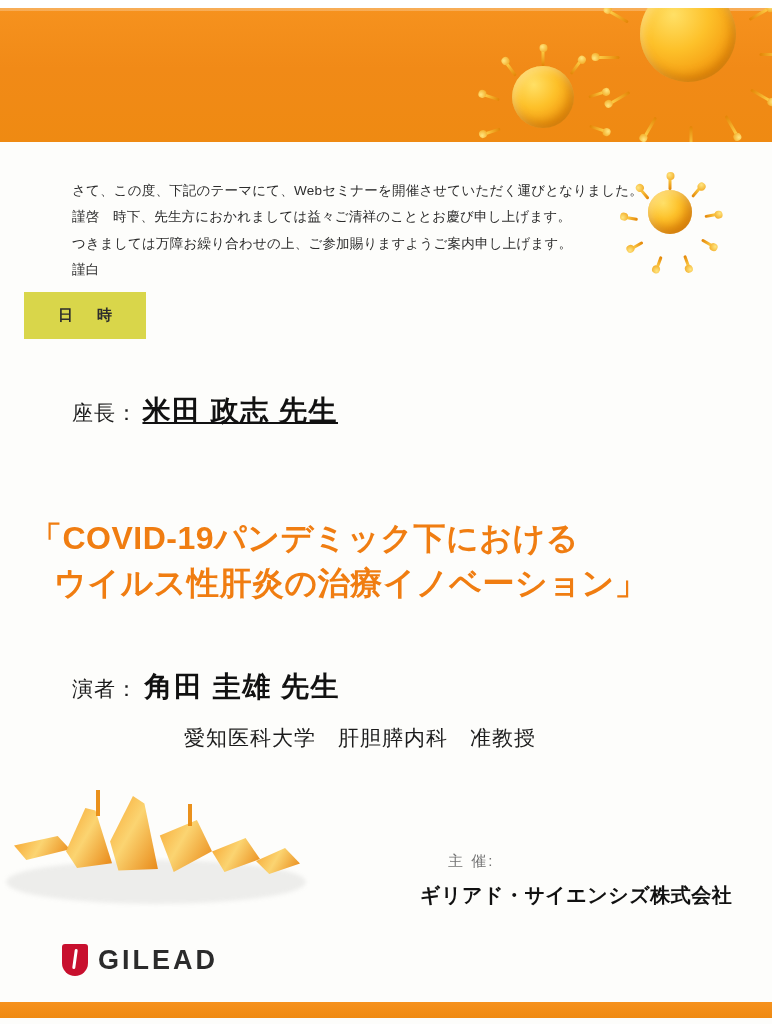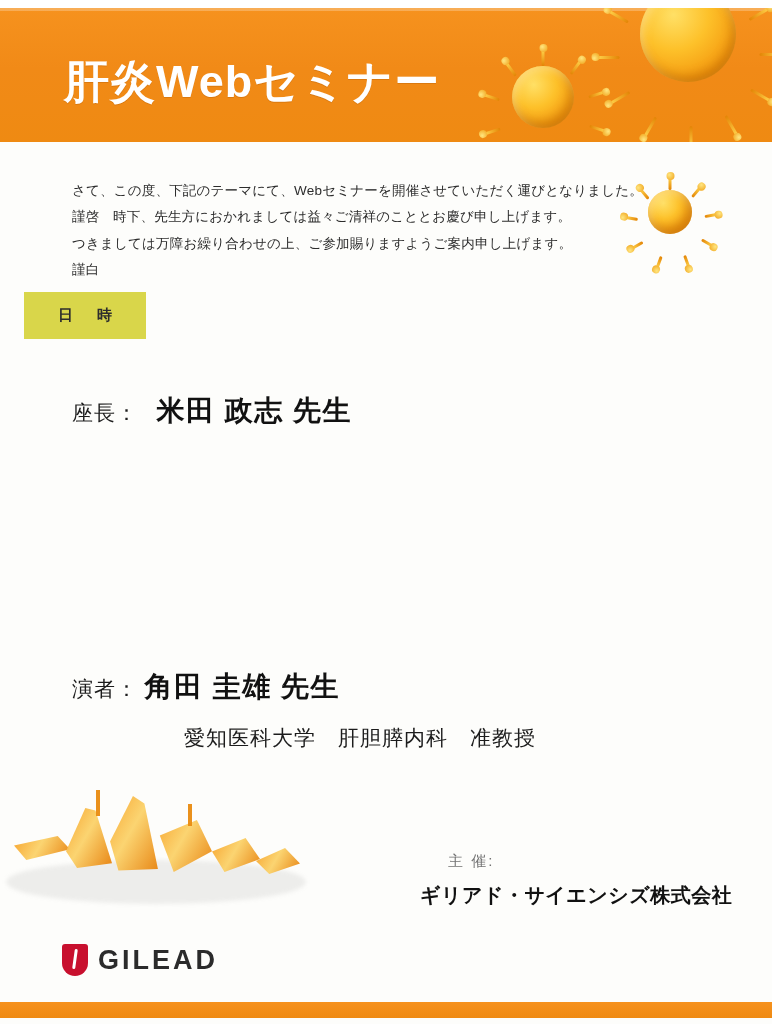--- a/index.html
+++ b/index.html
@@ -287,21 +287,20 @@
         <i style="height:16px; transform:rotate(72deg) translate(-1.5px,-47px);"></i>
         <i style="height:16px; transform:rotate(108deg) translate(-1.5px,-47px);"></i>
 
         <i style="height:16px; transform:rotate(252deg) translate(-1.5px,-47px);"></i>
         <i style="height:16px; transform:rotate(288deg) translate(-1.5px,-47px);"></i>
         <i style="height:16px; transform:rotate(324deg) translate(-1.5px,-47px);"></i>
       </div>
       <div class="core"></div>
     </div>
 
-    <div class="banner-title">肝炎Webセミナー</div>
   </div>
 
   <div class="virus" style="position:absolute; left:648px; top:190px; width:44px; height:44px;">
     <div class="spikes">
       <i style="height:12px; transform:rotate(0deg) translate(-1.5px,-34px);"></i>
       <i style="height:12px; transform:rotate(40deg) translate(-1.5px,-34px);"></i>
       <i style="height:12px; transform:rotate(80deg) translate(-1.5px,-34px);"></i>
       <i style="height:12px; transform:rotate(120deg) translate(-1.5px,-34px);"></i>
       <i style="height:12px; transform:rotate(160deg) translate(-1.5px,-34px);"></i>
       <i style="height:12px; transform:rotate(200deg) translate(-1.5px,-34px);"></i>
@@ -316,23 +315,27 @@
     <div>さて、この度、下記のテーマにて、Webセミナーを開催させていただく運びとなりました。</div>
     <div>謹啓　時下、先生方におかれましては益々ご清祥のこととお慶び申し上げます。</div>
     <div>つきましては万障お繰り合わせの上、ご参加賜りますようご案内申し上げます。</div>
     <div>謹白</div>
   </div>
 
   <div class="date-label">日 時</div>
 
   <div class="role-row chair-row">
     <span class="role-name">座長：</span>
-    <span class="person" style="margin-left:14px;">米田 政志 先生</span>
-  </div>
-
+    <span class="person" style="text-decoration:underline;">米田 政志 先生</span>
+  </div>
+
+  <div class="talk-title">
+    <div class="l1">「COVID-19パンデミック下における</div>
+    <div class="l2">ウイルス性肝炎の治療イノベーション」</div>
+  </div>
 
   <div class="role-row speaker-row">
     <span class="role-name">演者：</span>
     <span class="person" style="margin-left:2px;">角田 圭雄 先生</span>
   </div>
   <div class="affil speaker-affil">愛知医科大学　肝胆膵内科　准教授</div>
 
   <div class="bottom-art">
     <div class="shadow-blob" style="left:6px; top:70px; width:300px; height:44px;"></div>
 

